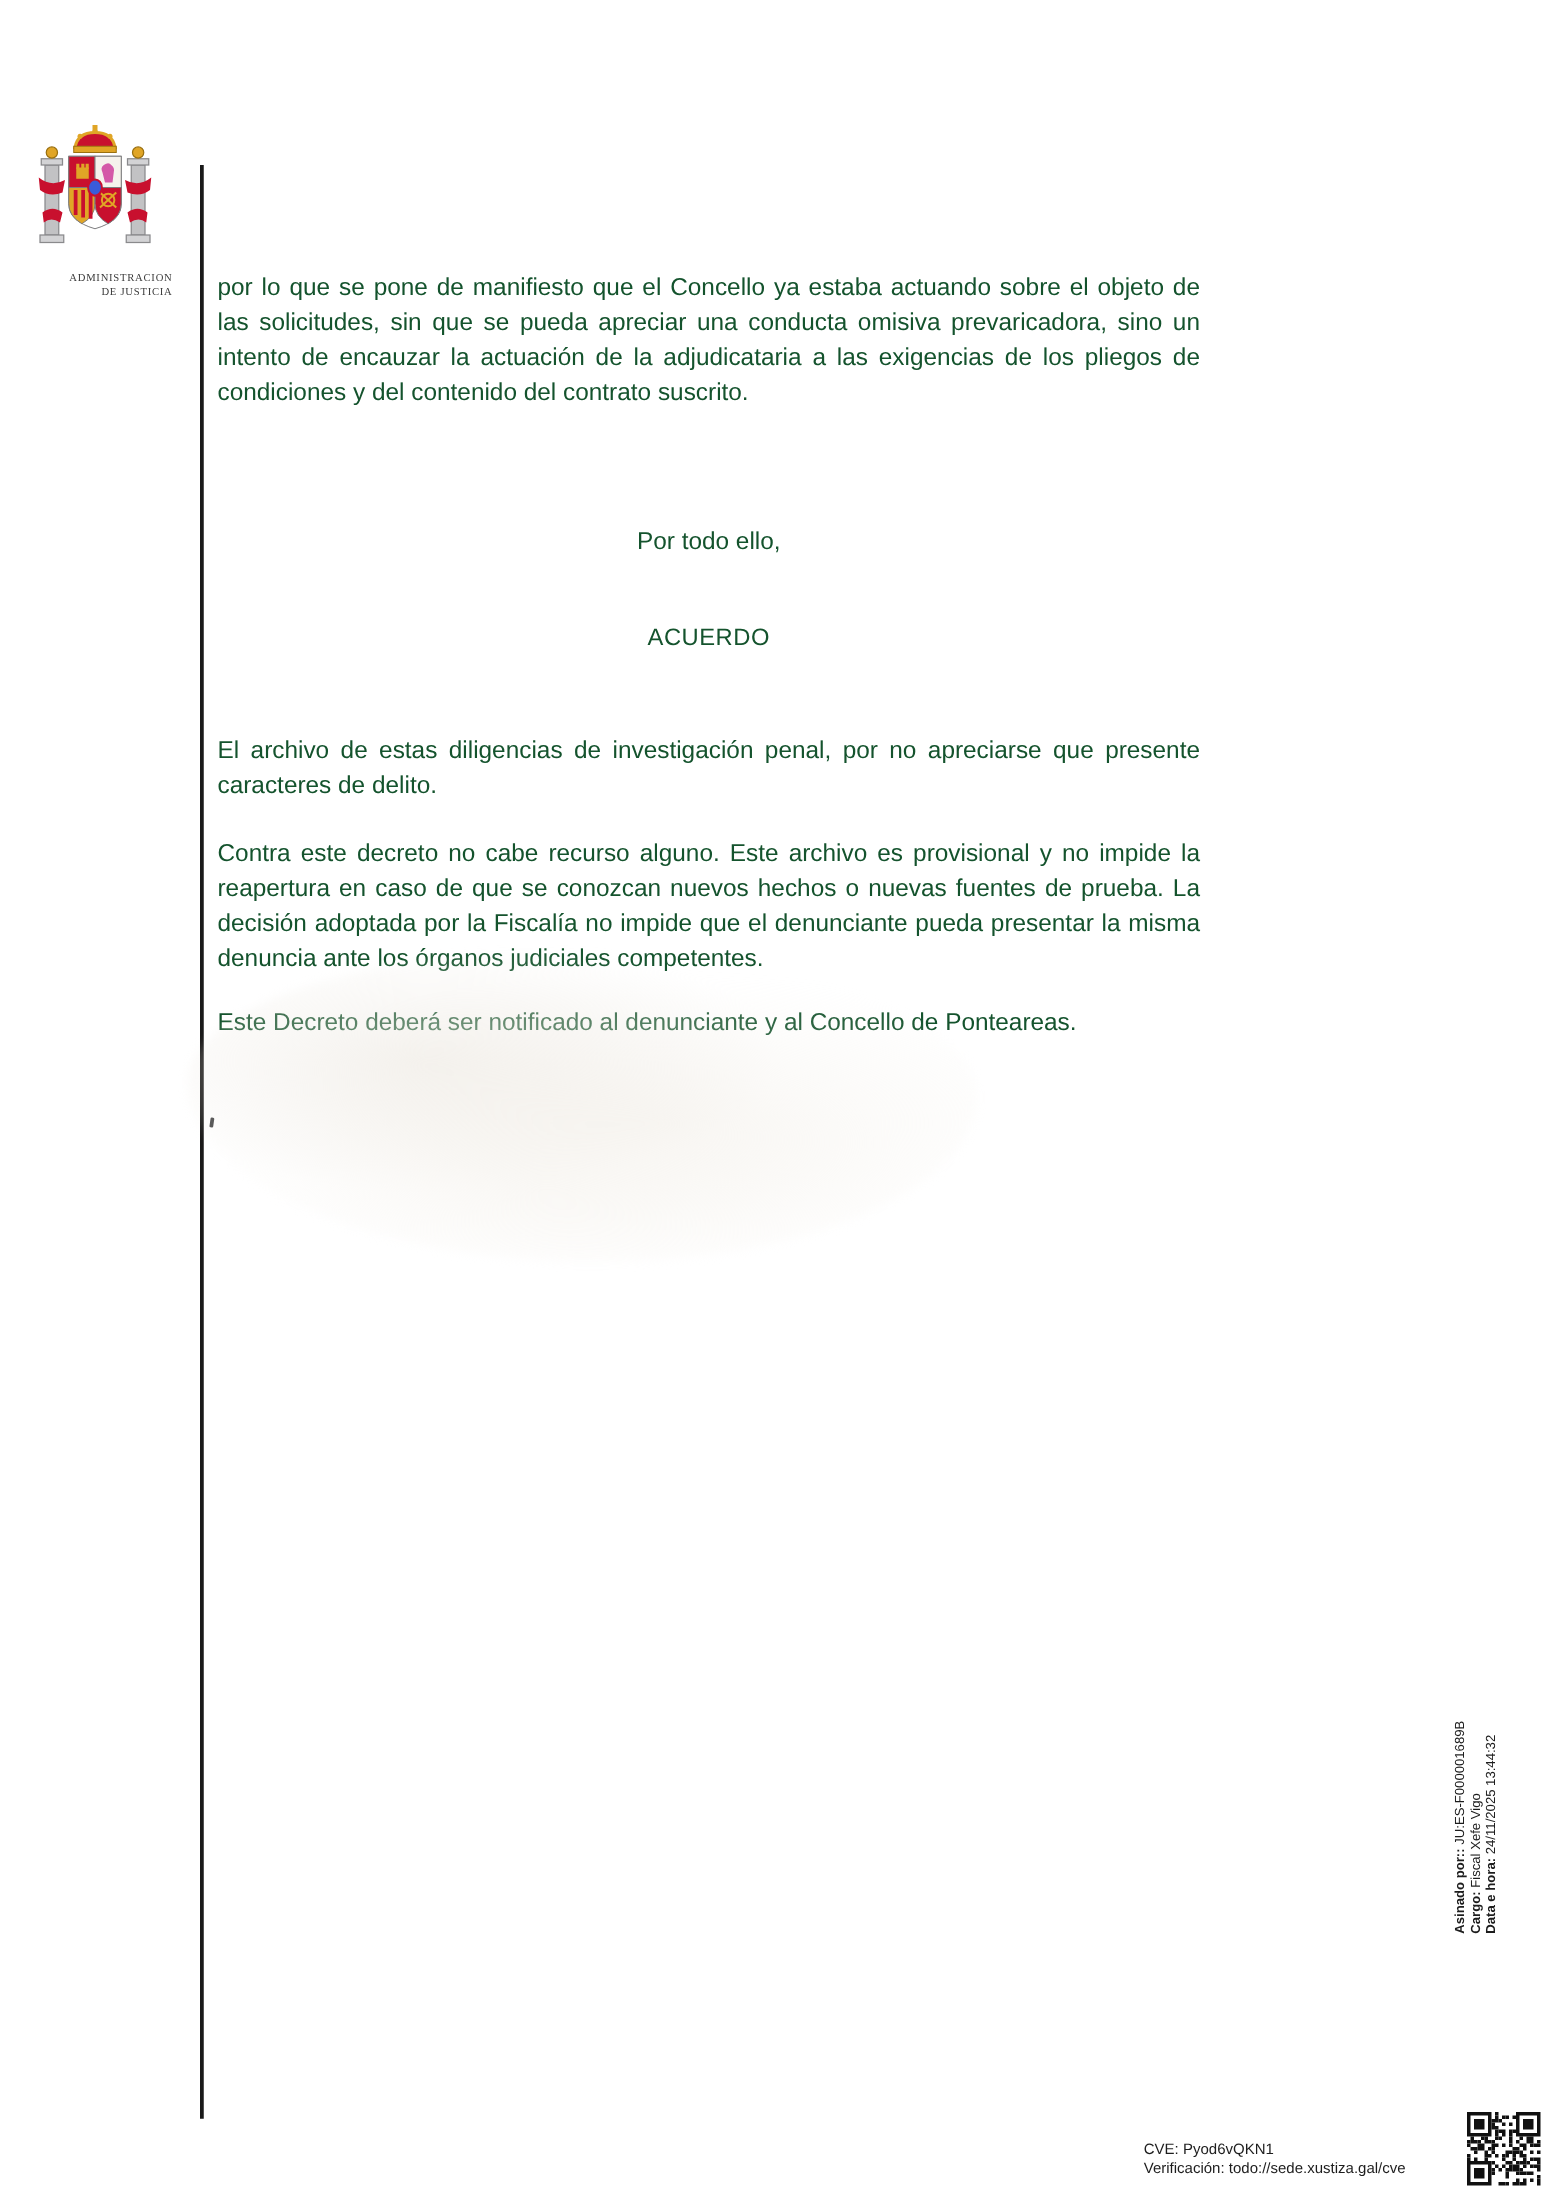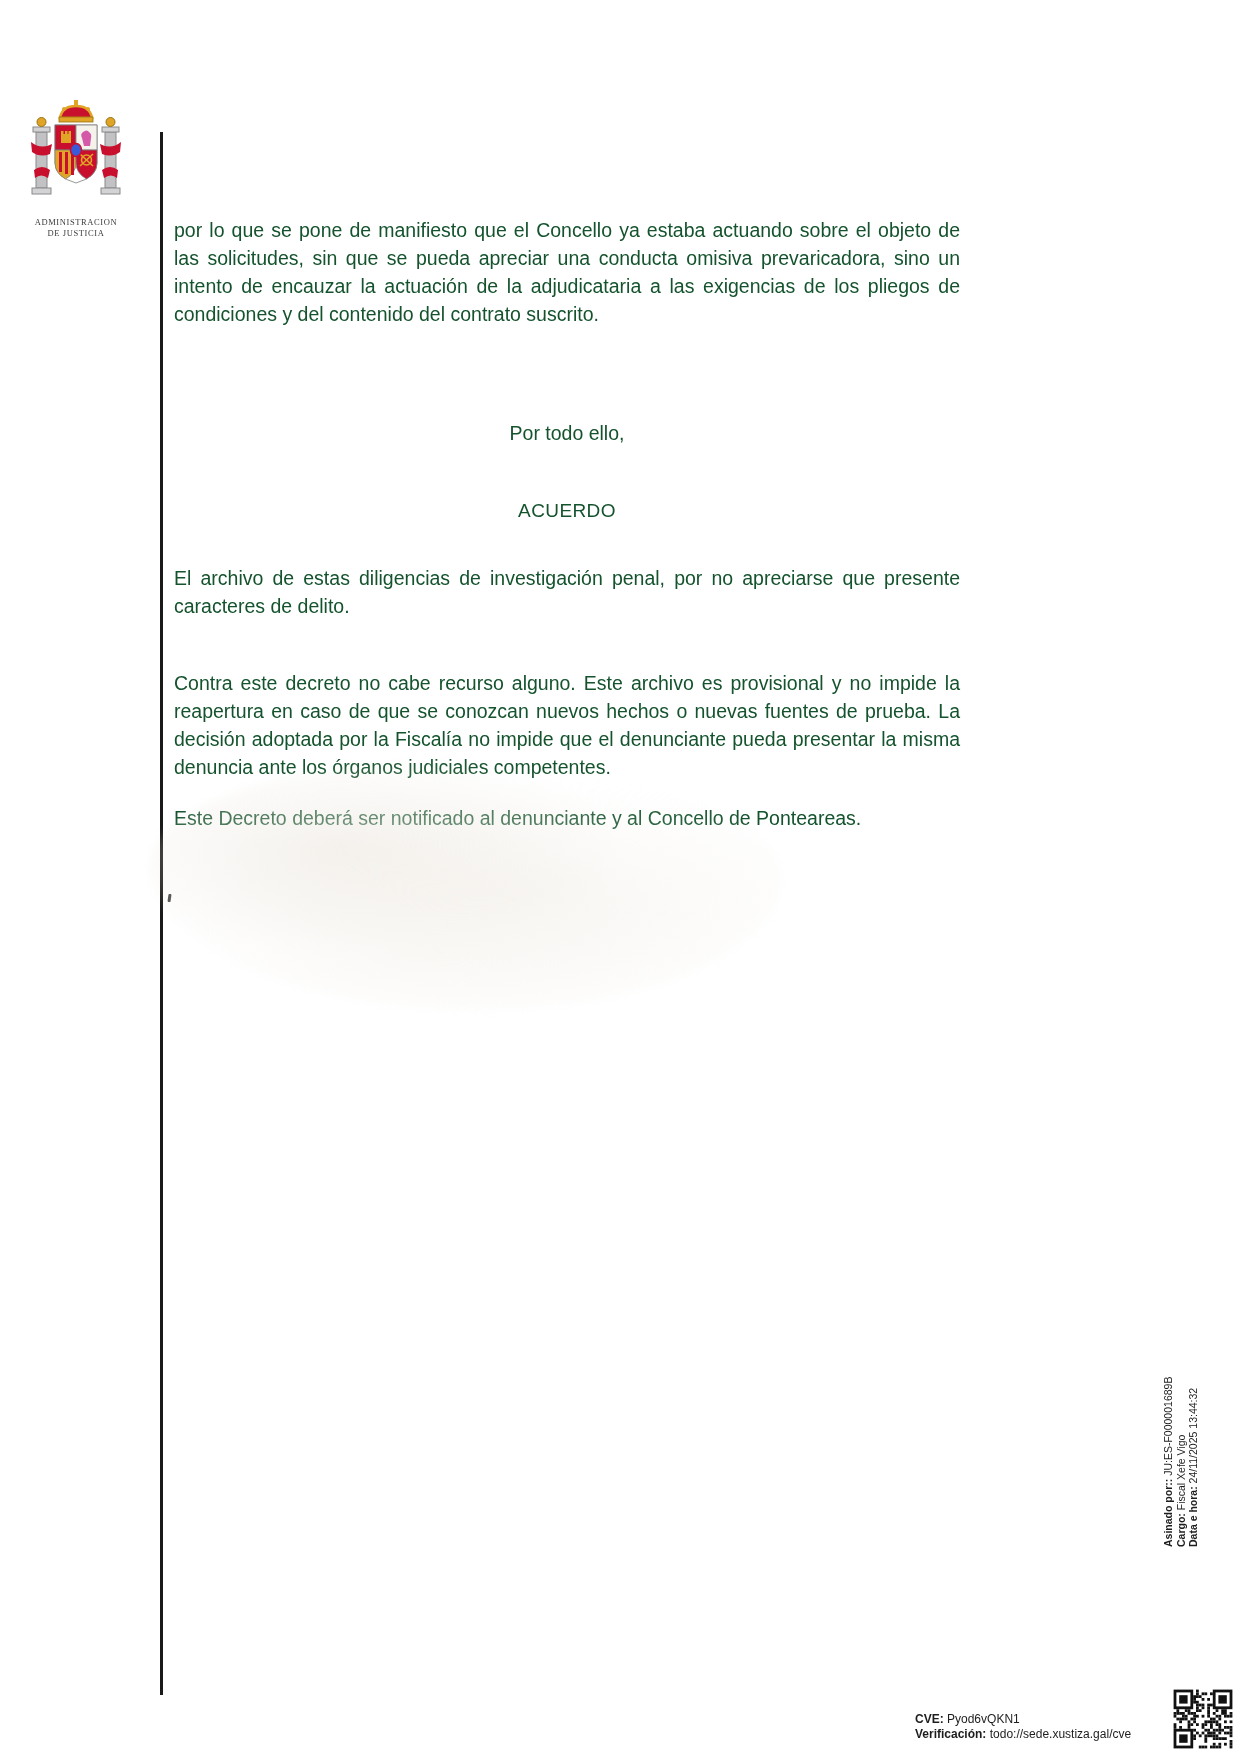--- a/index.html
+++ b/index.html
@@ -4,36 +4,36 @@
 <style>
   html,body{margin:0;padding:0;}
   body{
     width:1240px;height:1755px;position:relative;overflow:hidden;
     background:#ffffff;color:#111;
     font-family:"Liberation Sans","DejaVu Sans",sans-serif;
   }
   
   .emblem{position:absolute;left:28px;top:98px;width:96px;height:116px;}
   .org-name{
-    position:absolute;left:14px;top:217px;width:124px;text-align:center;
+    position:absolute;left:14px;top:217px;width:124px;text-align:right;
     font-family:"Liberation Serif","DejaVu Serif",serif;
     font-size:8.5px;line-height:11px;letter-spacing:0.6px;color:#3b3b3b;
   }
   
   .vrule{position:absolute;left:160px;top:132px;width:2.5px;height:1563px;background:#191919;}
   
   .doc-text{
     position:absolute;left:174px;width:786px;
     font-size:19.5px;line-height:28px;color:#14532d;
     text-align:justify;text-justify:inter-word;
   }
   .p1{top:216px;}
   .p-portodo{top:419px;text-align:center;}
   .heading{top:497px;text-align:center;font-size:19px;letter-spacing:0.4px;}
-  .p2{top:564px;}
+  .p2{top:586px;}
   .p3{top:669px;}
   .p4{top:804px;text-align:left;}
   
   .sig-blob{
     position:absolute;left:150px;top:762px;width:632px;height:248px;
     border-radius:46% 54% 48% 52% / 42% 46% 54% 58%;
     background:
       radial-gradient(ellipse 60% 55% at 30% 35%, rgba(235,230,222,0.50), rgba(255,255,255,0) 75%),
       radial-gradient(ellipse 70% 60% at 60% 55%, rgba(242,238,231,0.45), rgba(255,255,255,0) 80%),
       radial-gradient(ellipse 55% 50% at 45% 75%, rgba(246,243,238,0.40), rgba(255,255,255,0) 85%);
@@ -42,21 +42,21 @@
   .tiny-mark{position:absolute;left:168px;top:894px;width:3px;height:8px;background:#5a5a5a;transform:rotate(8deg);border-radius:1px;}
   
   .sig-vertical{
     position:absolute;left:1081px;top:1428px;width:200px;height:38px;
     transform:rotate(-90deg);
     font-size:10.5px;line-height:12.5px;color:#1d1d1d;white-space:nowrap;
   }
   .sig-vertical .lbl{font-weight:700;}
   
   .cve-block{position:absolute;left:915px;top:1712px;font-size:12px;line-height:14.5px;color:#1d1d1d;}
-  .cve-block .lbl{font-weight:700;}
+  .cve-block .lbl{font-weight:400;}
   
   .qr{position:absolute;left:1168px;top:1684px;width:70px;height:70px;}
 </style>
 </head>
 <body>
 
 <div class="emblem">
   <svg viewBox="0 0 96 116" width="96" height="116" xmlns="http://www.w3.org/2000/svg">
 
     <rect x="8" y="34" width="11" height="56" fill="#c2c2c4" stroke="#8a8a8c" stroke-width="1"></rect>

